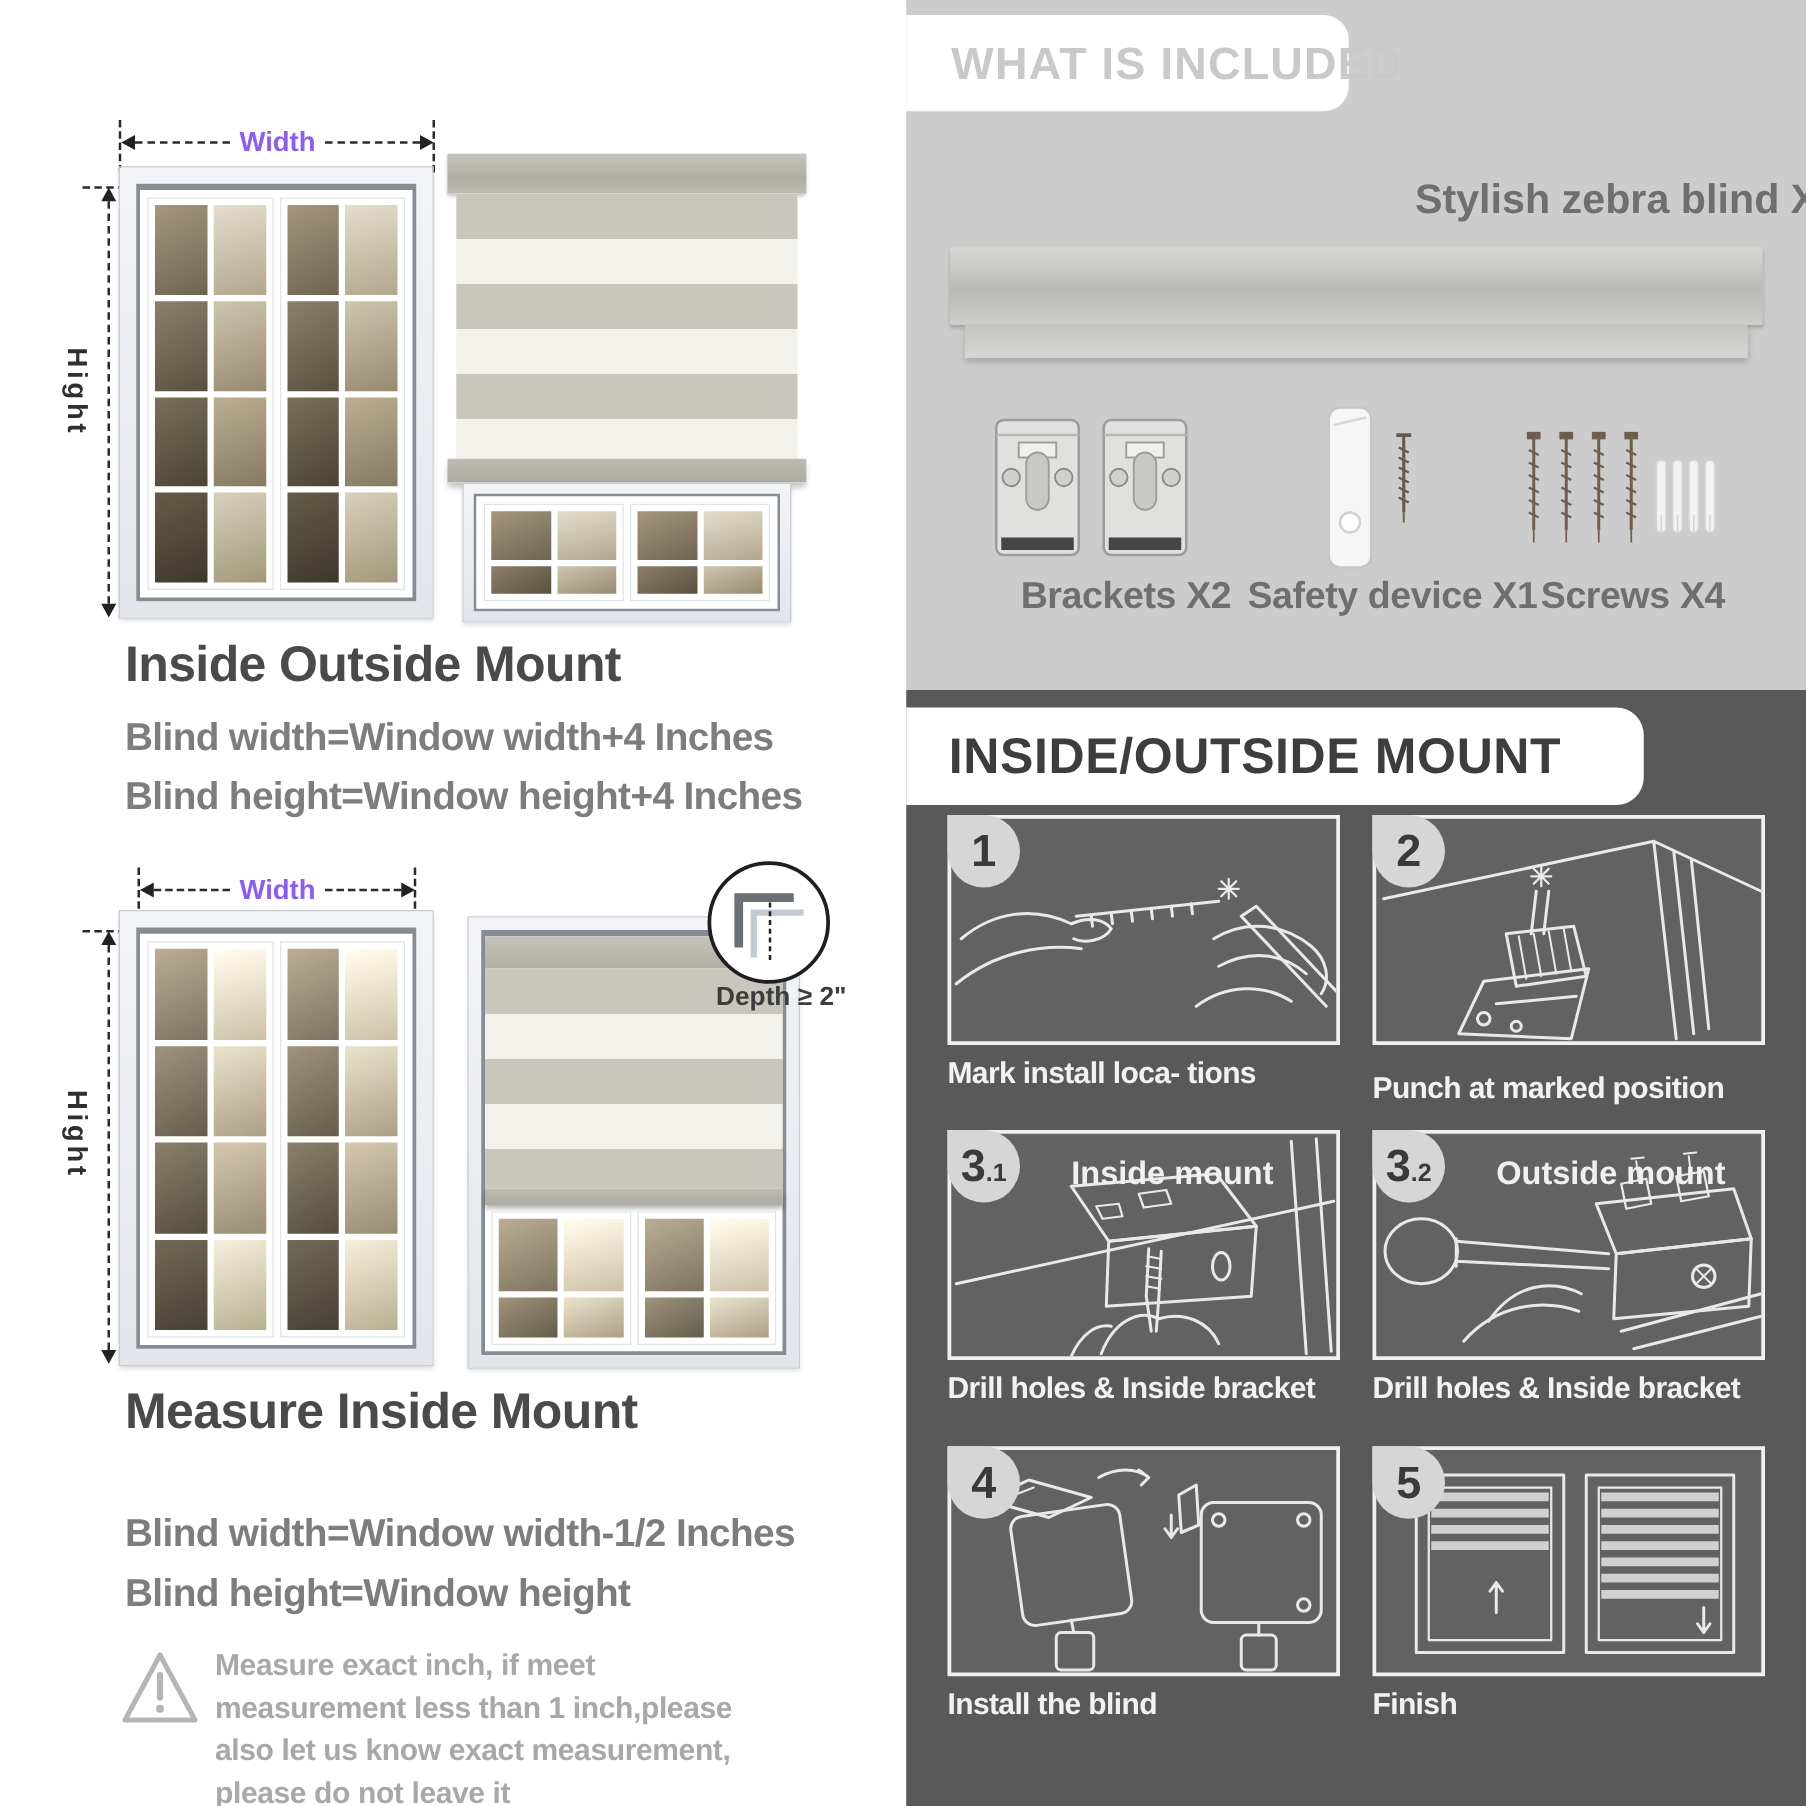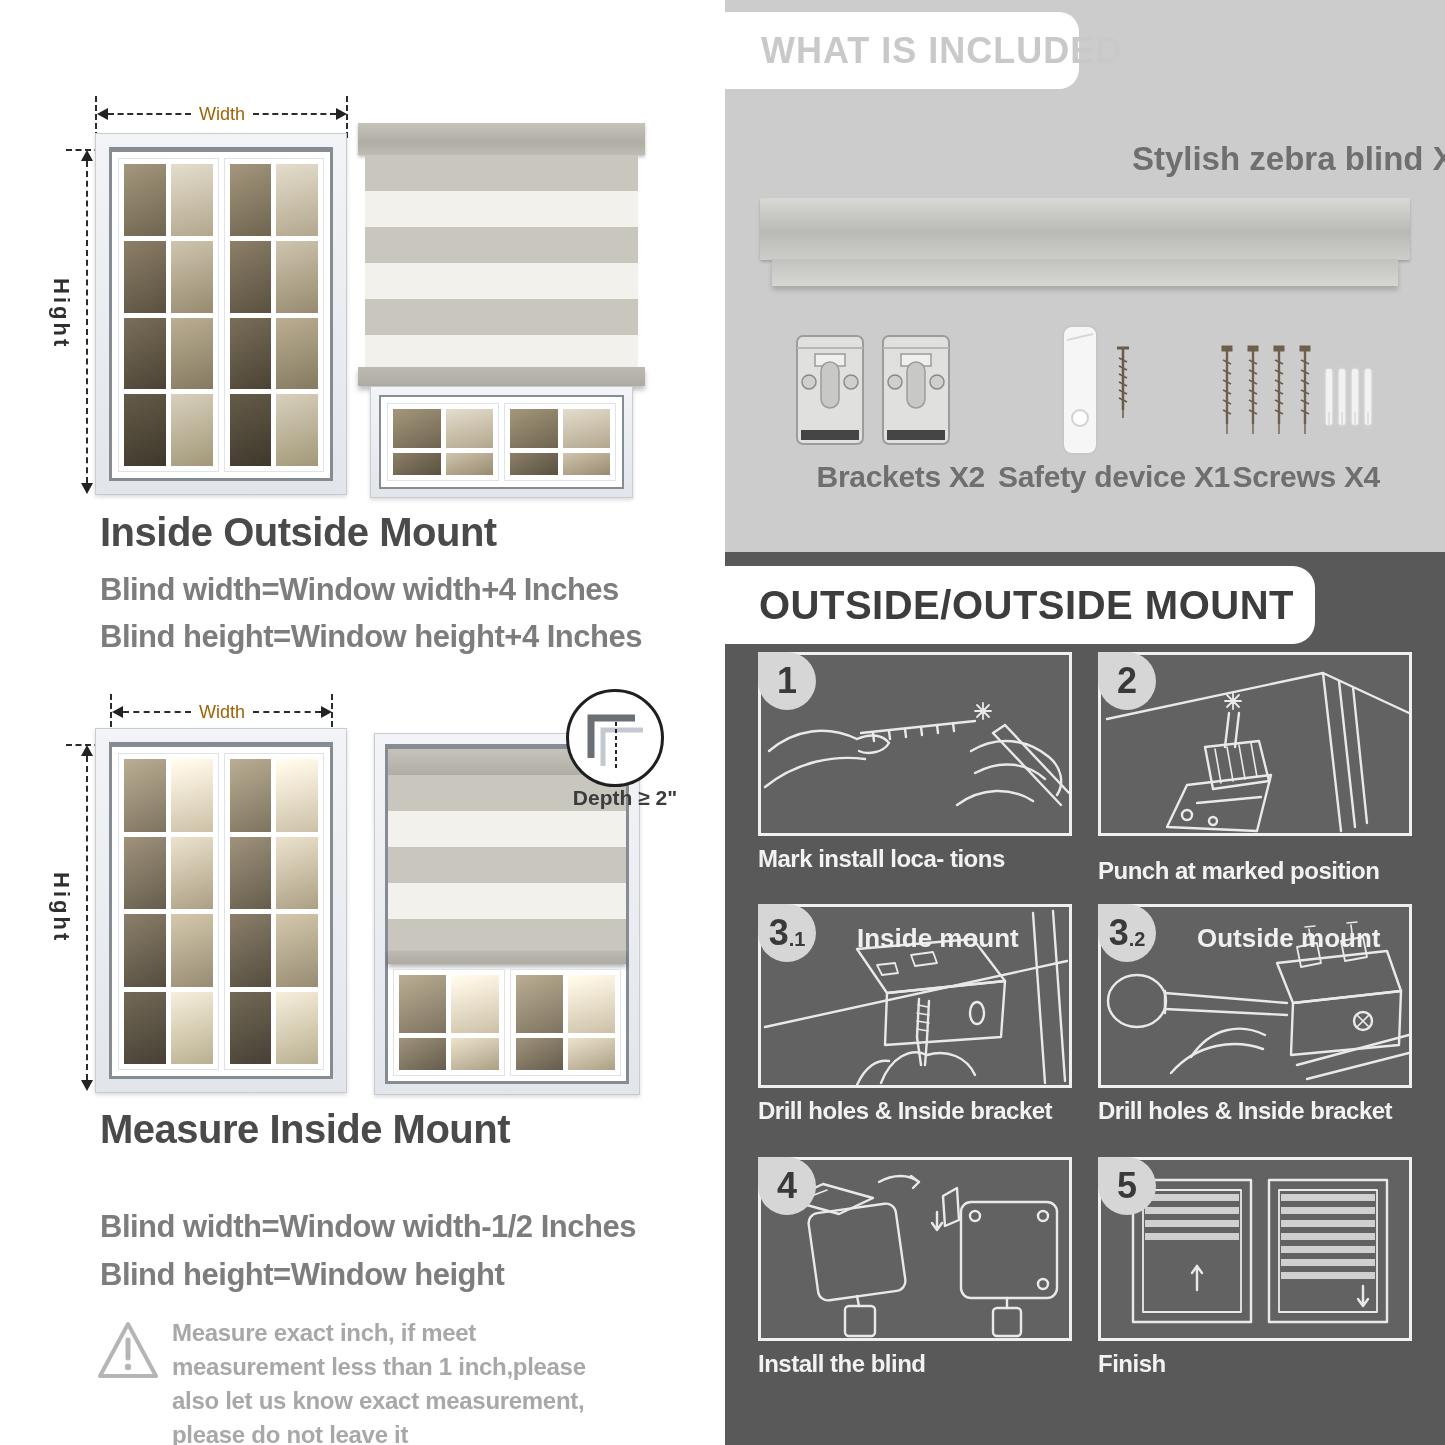--- a/index.html
+++ b/index.html
@@ -10,21 +10,21 @@
   .banner{position:absolute;left:0;top:8px;width:487px;height:77px;background:#b9b9b9;
           border-radius:0 18px 18px 0;display:flex;align-items:center;}
   .banner span{color:#ffffff;font-weight:bold;font-size:46px;letter-spacing:1px;padding-left:36px;}
 
   h2.mheading{position:absolute;margin:0;font-size:40px;font-weight:bold;color:#4a4a4a;letter-spacing:-.5px;}
   p.formula{position:absolute;margin:0;font-size:31px;font-weight:bold;color:#7d7d7d;letter-spacing:-.5px;}
 
   
   .harrow{position:absolute;display:flex;align-items:center;}
   .harrow .dash{flex:1;height:0;border-top:2px dashed #2b2b2b;}
-  .harrow .lbl{font-weight:normal;font-size:18px;color:#a16207;padding:0 8px;white-space:nowrap;}
+  .harrow .lbl{font-weight:bold;font-size:22px;color:#8b5cf6;padding:0 8px;white-space:nowrap;}
   .varrow{position:absolute;display:flex;flex-direction:column;align-items:center;}
   .varrow .vdash{flex:1;width:0;border-left:2px dashed #2b2b2b;}
   .ah{width:0;height:0;border-style:solid;flex:none;}
   .ah.l{border-width:6px 11px 6px 0;border-color:transparent #222 transparent transparent;}
   .ah.r{border-width:6px 0 6px 11px;border-color:transparent transparent transparent #222;}
   .ah.u{border-width:0 6px 11px 6px;border-color:transparent transparent #222 transparent;}
   .ah.d{border-width:11px 6px 0 6px;border-color:#222 transparent transparent transparent;}
   .tickv{position:absolute;width:0;border-left:2px dashed #2b2b2b;}
   .tickh{position:absolute;height:0;border-top:2px dashed #2b2b2b;}
   .vlbl{position:absolute;writing-mode:vertical-rl;font-weight:bold;font-size:22px;color:#2f2f2f;letter-spacing:3px;}
@@ -339,21 +339,21 @@
         </g>
     </svg>
 
     <div class="itemlabel" style="left:20px;width:240px;">Brackets X2</div>
     <div class="itemlabel" style="left:225px;width:280px;">Safety device X1</div>
     <div class="itemlabel" style="left:495px;width:160px;">Screws X4</div>
   </div>
 
   <div class="rbot">
     <div class="hbox">
-      <span>OUTSIDE/OUTSIDE MOUNT</span>
+      <span>INSIDE/OUTSIDE MOUNT</span>
     </div>
 
     <div class="panel" style="left:33px;top:100px;">
       <div class="badge">
         <span class="n">1</span>
       </div>
       <svg class="art lineart" viewBox="0 0 308 178">
         <path d="M8,96 C34,74 66,70 96,84"></path>
         <path d="M4,132 C36,106 74,100 104,104"></path>
         <path d="M96,84 C110,78 122,80 128,88 C122,98 106,100 98,96"></path>

